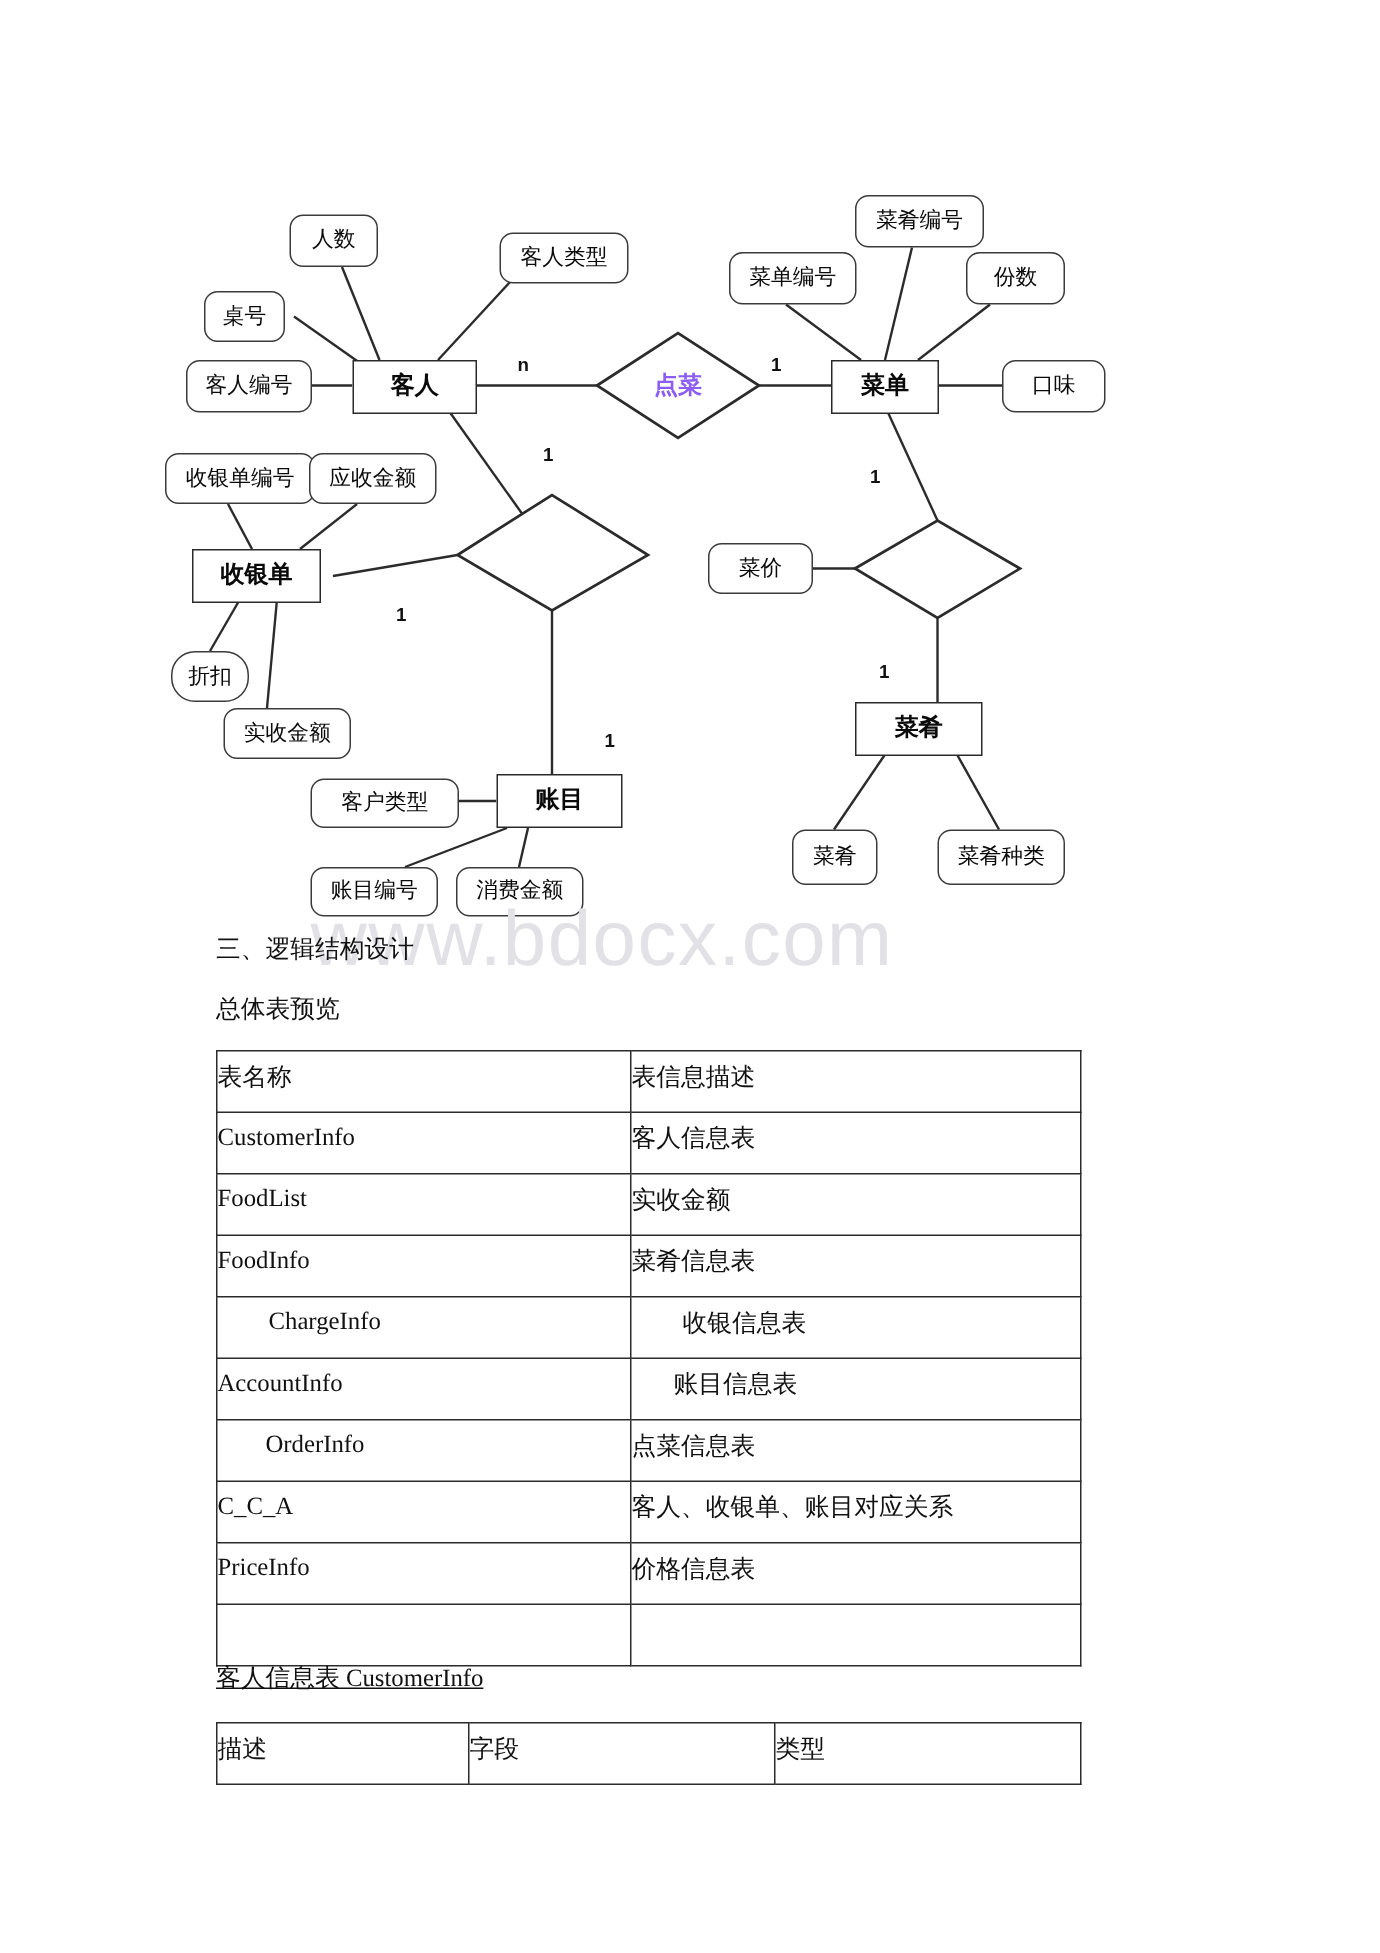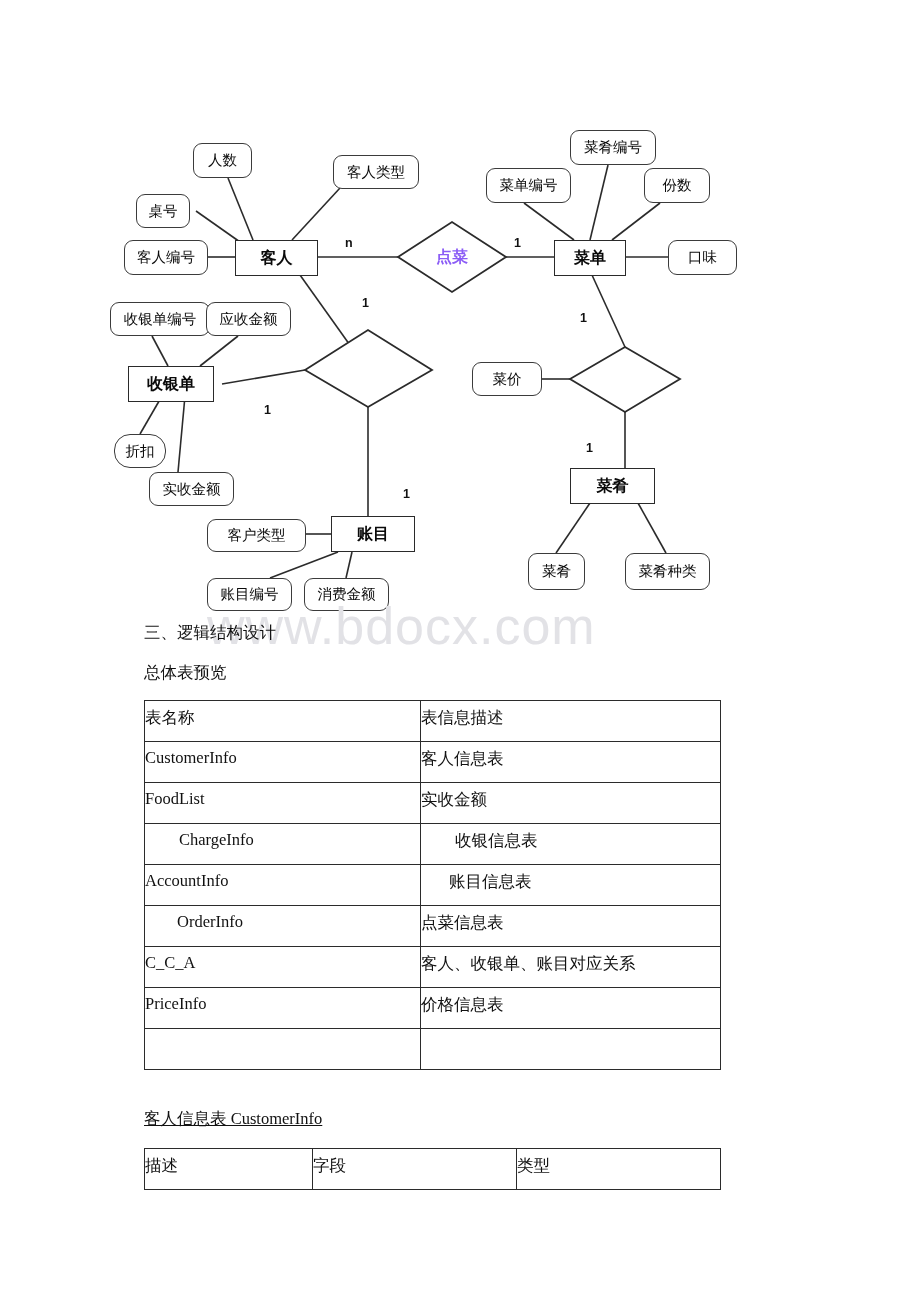--- a/index.html
+++ b/index.html
@@ -192,20 +192,24 @@
       </tr>
       <tr>
         <td class="pad-a">CustomerInfo</td>
         <td class="c2">客人信息表</td>
       </tr>
       <tr>
         <td class="pad-a">FoodList</td>
         <td class="c2">实收金额</td>
       </tr>
       <tr>
+        <td class="pad-a">FoodInfo</td>
+        <td class="c2">菜肴信息表</td>
+      </tr>
+      <tr>
         <td class="pad-b" style="padding-left:34px">ChargeInfo</td>
         <td class="c2" style="padding-left:34px">收银信息表</td>
       </tr>
       <tr>
         <td class="pad-a">AccountInfo</td>
         <td class="c2" style="padding-left:28px">账目信息表</td>
       </tr>
       <tr>
         <td class="pad-b" style="padding-left:32px">OrderInfo</td>
         <td class="c2">点菜信息表</td>

